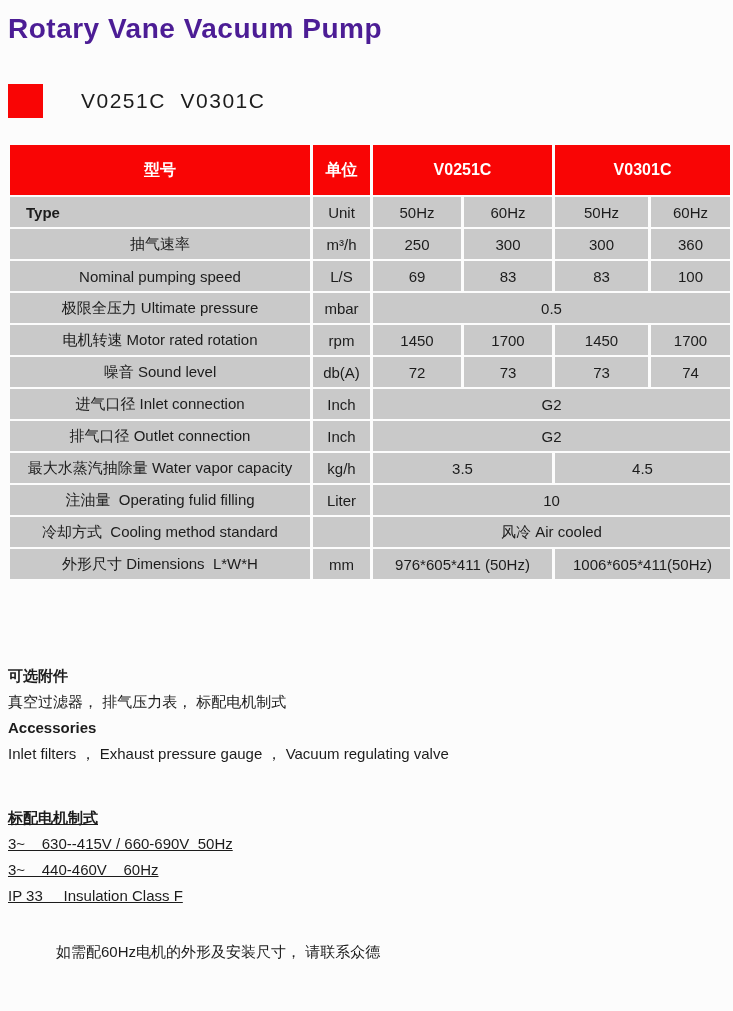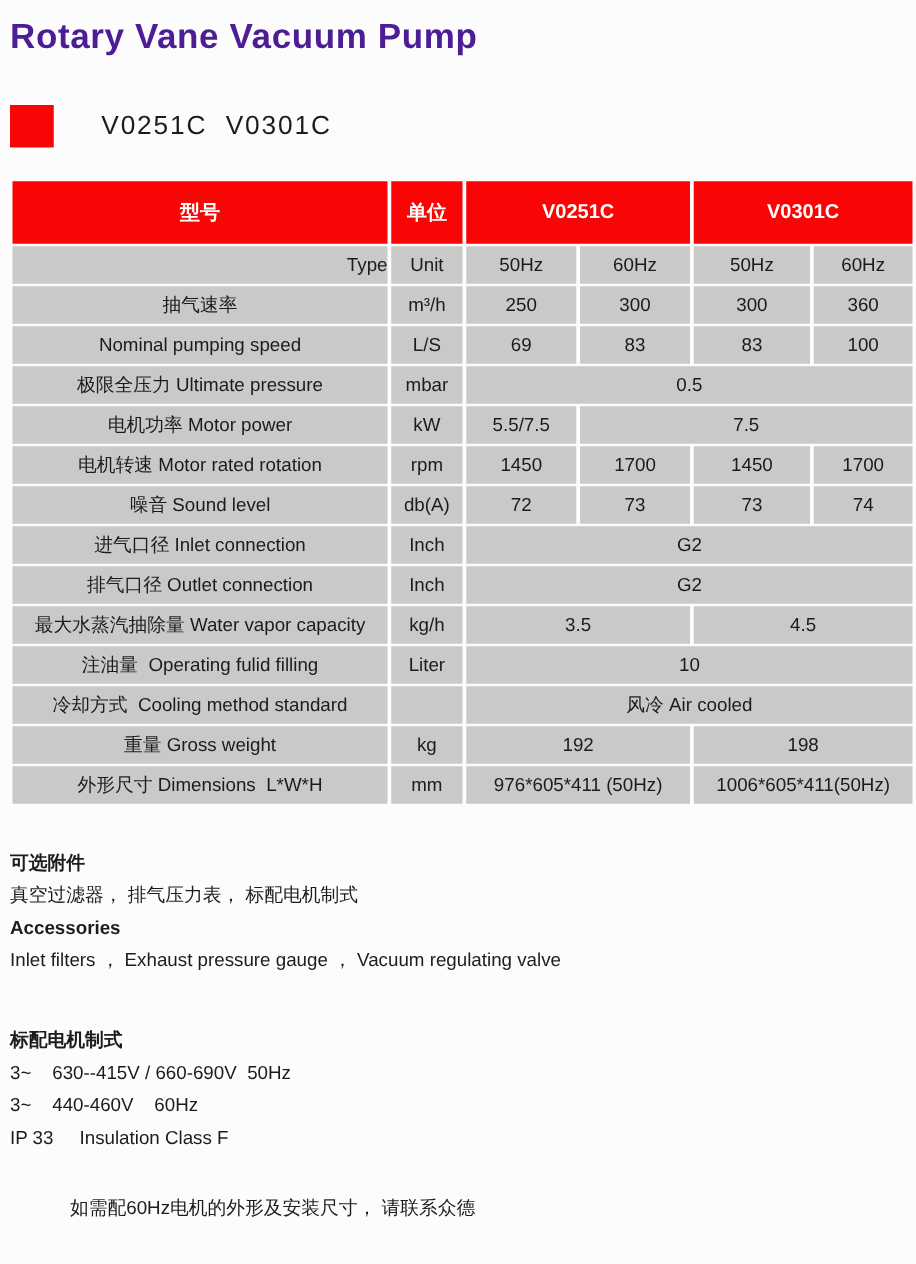--- a/index.html
+++ b/index.html
@@ -68,34 +68,35 @@
     font-size: 15px;
     text-align: center;
     vertical-align: middle;
   }
   td.c-label {
     text-align: left;
     padding-left: 8px;
     white-space: pre-wrap;
   }
   td.c-label.center {
-    text-align: right;
-    padding-left: 0;
+    text-align: left;
+    padding-left: 16px;
+    font-weight: bold;
   }
   .section p {
     margin: 0 0 0 8px;
     font-size: 15px;
     line-height: 26px;
     white-space: pre-wrap;
   }
   .section p.bold {
     font-weight: bold;
   }
-  .section.accessories { margin-top: 33px; }
-  .section.motor { margin-top: 38px; }
+  .section.accessories { margin-top: 82px; }
+  .section.motor { margin-top: 38px; text-decoration: underline; }
   .section.note { margin-top: 30px; padding-left: 48px; }
 </style>
 </head>
 <body>
 
 <div class="page">
 
   <h1 class="page-title">Rotary Vane Vacuum Pump</h1>
 
   <div class="models-row">
@@ -144,26 +145,20 @@
           <td class="c-val">83</td>
           <td class="c-val">83</td>
           <td class="c-val">100</td>
         </tr>
         <tr>
           <td class="c-label">极限全压力 Ultimate pressure</td>
           <td class="c-unit">mbar</td>
           <td class="c-val" colspan="4">0.5</td>
         </tr>
         <tr>
-          <td class="c-label">电机功率 Motor power</td>
-          <td class="c-unit">kW</td>
-          <td class="c-val">5.5/7.5</td>
-          <td class="c-val" colspan="3">7.5</td>
-        </tr>
-        <tr>
           <td class="c-label">电机转速 Motor rated rotation</td>
           <td class="c-unit">rpm</td>
           <td class="c-val">1450</td>
           <td class="c-val">1700</td>
           <td class="c-val">1450</td>
           <td class="c-val">1700</td>
         </tr>
         <tr>
           <td class="c-label">噪音 Sound level</td>
           <td class="c-unit">db(A)</td>
@@ -192,26 +187,20 @@
           <td class="c-label">注油量  Operating fulid filling</td>
           <td class="c-unit">Liter</td>
           <td class="c-val" colspan="4">10</td>
         </tr>
         <tr>
           <td class="c-label">冷却方式  Cooling method standard</td>
           <td class="c-unit"></td>
           <td class="c-val" colspan="4">风冷  Air cooled</td>
         </tr>
         <tr>
-          <td class="c-label">重量 Gross weight</td>
-          <td class="c-unit">kg</td>
-          <td class="c-val" colspan="2">192</td>
-          <td class="c-val" colspan="2">198</td>
-        </tr>
-        <tr>
           <td class="c-label">外形尺寸 Dimensions  L*W*H</td>
           <td class="c-unit">mm</td>
           <td class="c-val" colspan="2">976*605*411 (50Hz)</td>
           <td class="c-val" colspan="2">1006*605*411(50Hz)</td>
         </tr>
       </tbody>
   </table>
 
   <div class="section accessories">
     <p class="bold">可选附件</p>

